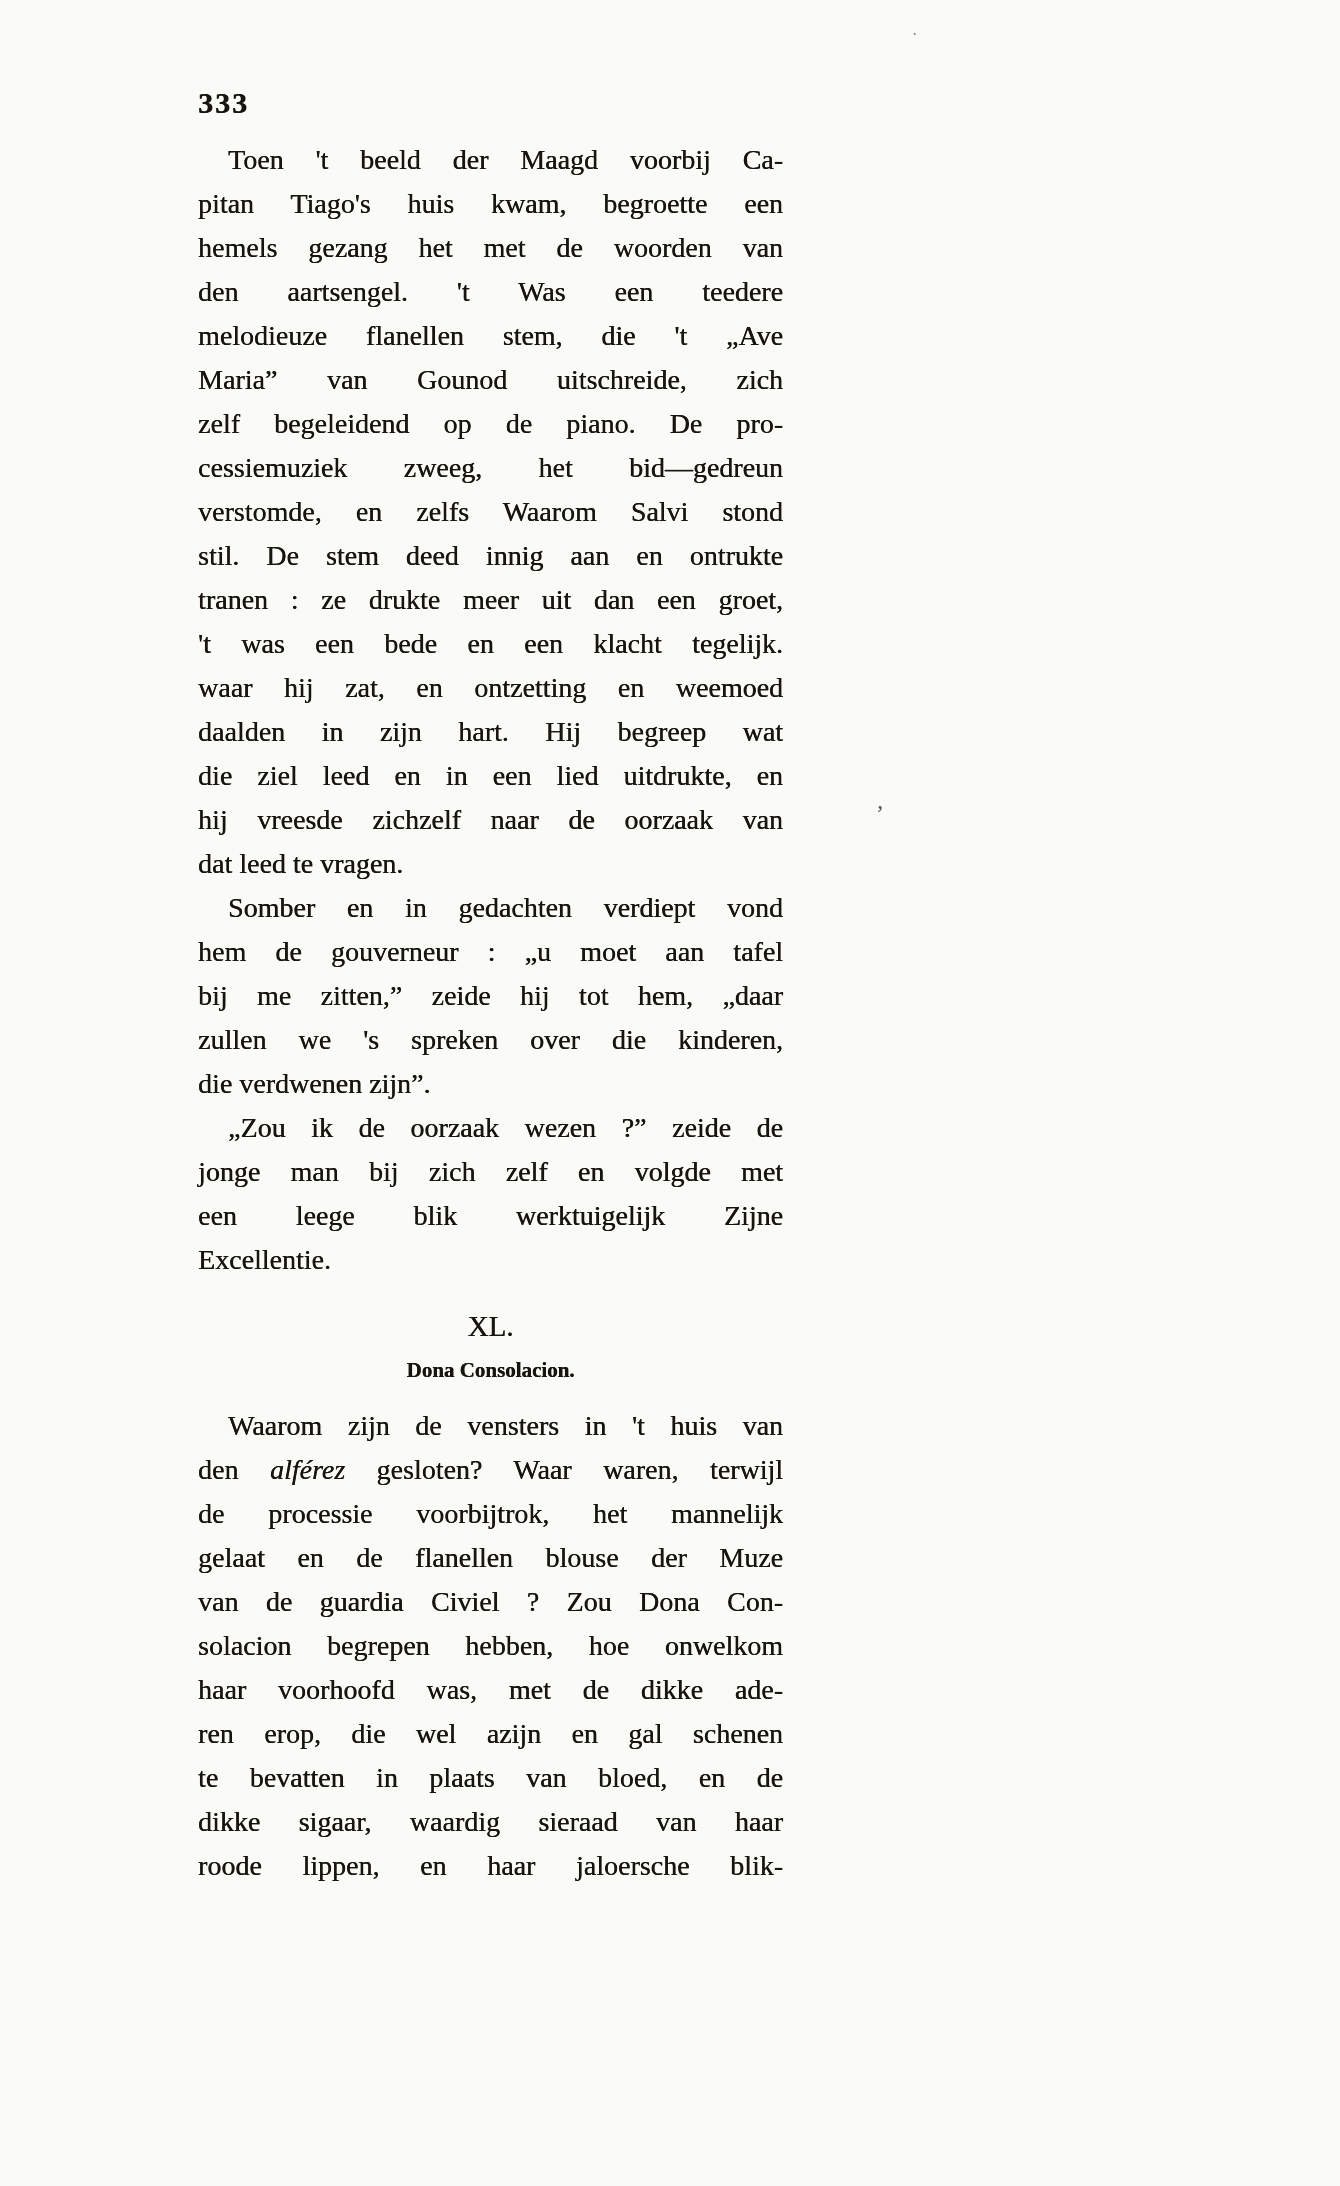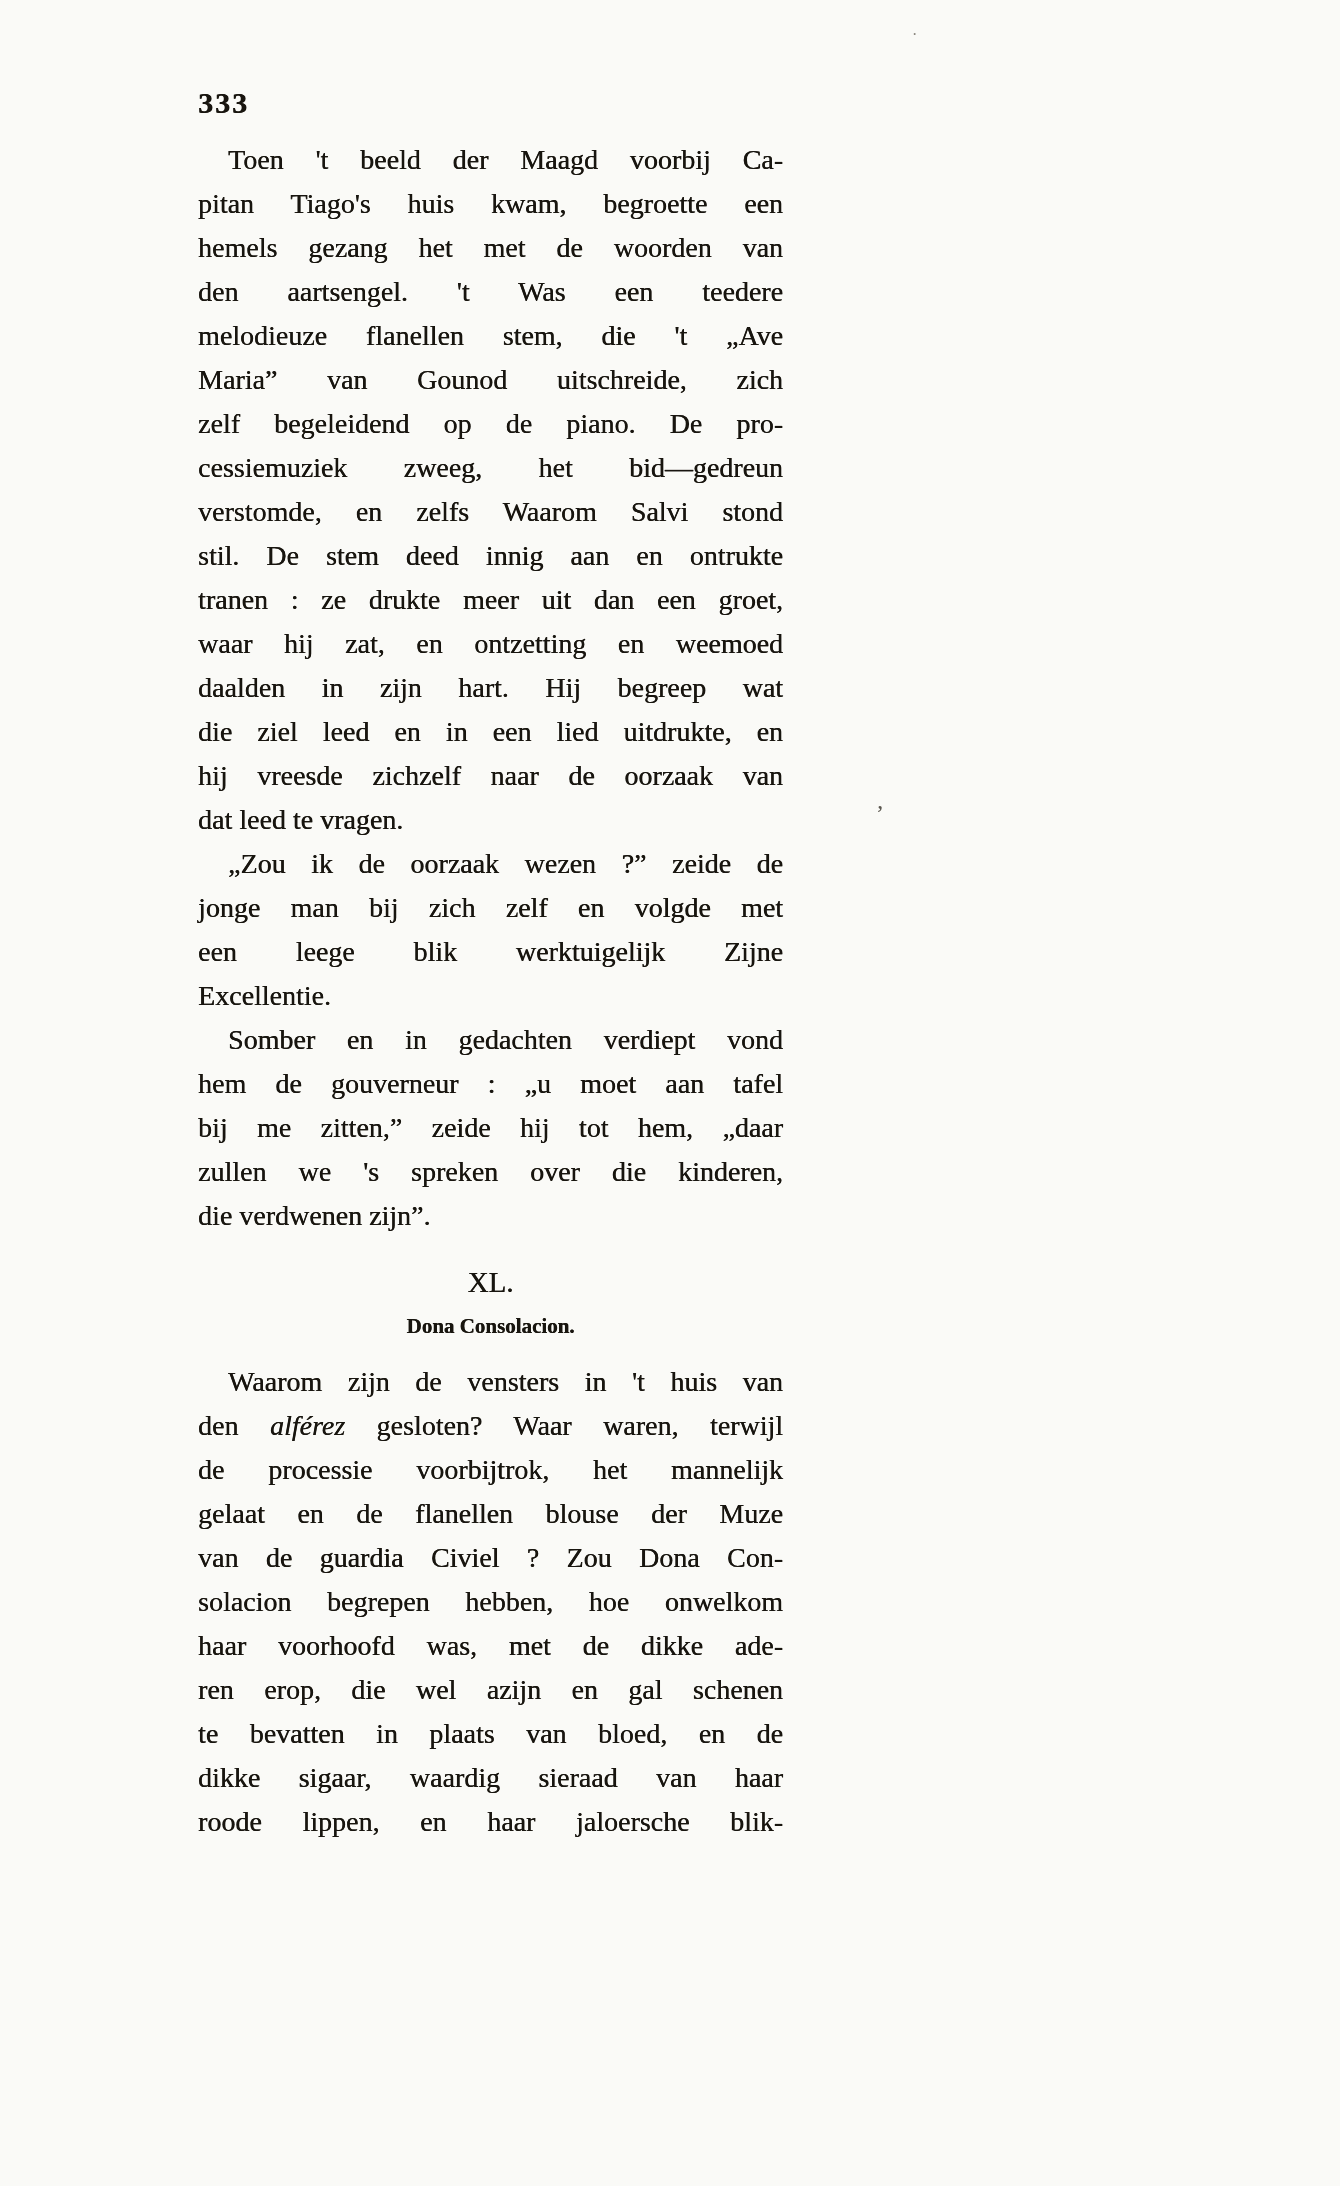--- a/index.html
+++ b/index.html
@@ -81,40 +81,41 @@
         <div class="line">pitan Tiago's huis kwam, begroette een</div>
         <div class="line">hemels gezang het met de woorden van</div>
         <div class="line">den aartsengel. 't Was een teedere</div>
         <div class="line">melodieuze flanellen stem, die 't „Ave</div>
         <div class="line">Maria” van Gounod uitschreide, zich</div>
         <div class="line">zelf begeleidend op de piano. De pro-</div>
         <div class="line">cessiemuziek zweeg, het bid—gedreun</div>
         <div class="line">verstomde, en zelfs Waarom Salvi stond</div>
         <div class="line">stil. De stem deed innig aan en ontrukte</div>
         <div class="line">tranen : ze drukte meer uit dan een groet,</div>
+        <div class="line">'t was een bede en een klacht tegelijk.</div>
       </div>
       <div class="para">
         <div class="line">waar hij zat, en ontzetting en weemoed</div>
         <div class="line">daalden in zijn hart. Hij begreep wat</div>
         <div class="line">die ziel leed en in een lied uitdrukte, en</div>
         <div class="line">hij vreesde zichzelf naar de oorzaak van</div>
         <div class="line last">dat leed te vragen.</div>
       </div>
       <div class="para">
-        <div class="line indent">„Zou ik de oorzaak wezen ?” zeide de</div>
-        <div class="line">jonge man bij zich zelf en volgde met</div>
-        <div class="line">een leege blik werktuigelijk Zijne</div>
-        <div class="line last">Excellentie.</div>
-      </div>
-      <div class="para">
         <div class="line indent">Somber en in gedachten verdiept vond</div>
         <div class="line">hem de gouverneur : „u moet aan tafel</div>
         <div class="line">bij me zitten,” zeide hij tot hem, „daar</div>
         <div class="line">zullen we 's spreken over die kinderen,</div>
         <div class="line last">die verdwenen zijn”.</div>
+      </div>
+      <div class="para">
+        <div class="line indent">„Zou ik de oorzaak wezen ?” zeide de</div>
+        <div class="line">jonge man bij zich zelf en volgde met</div>
+        <div class="line">een leege blik werktuigelijk Zijne</div>
+        <div class="line last">Excellentie.</div>
       </div>
       <div class="heading chapter-number">XL.</div>
       <div class="heading chapter-title">Dona Consolacion.</div>
       <div class="para">
         <div class="line indent">Waarom zijn de vensters in 't huis van</div>
         <div class="line"><span>den </span><span class="it">alférez</span><span> gesloten? Waar waren, terwijl</span></div>
         <div class="line">de processie voorbijtrok, het mannelijk</div>
         <div class="line">gelaat en de flanellen blouse der Muze</div>
         <div class="line">van de guardia Civiel ? Zou Dona Con-</div>
         <div class="line">solacion begrepen hebben, hoe onwelkom</div>

